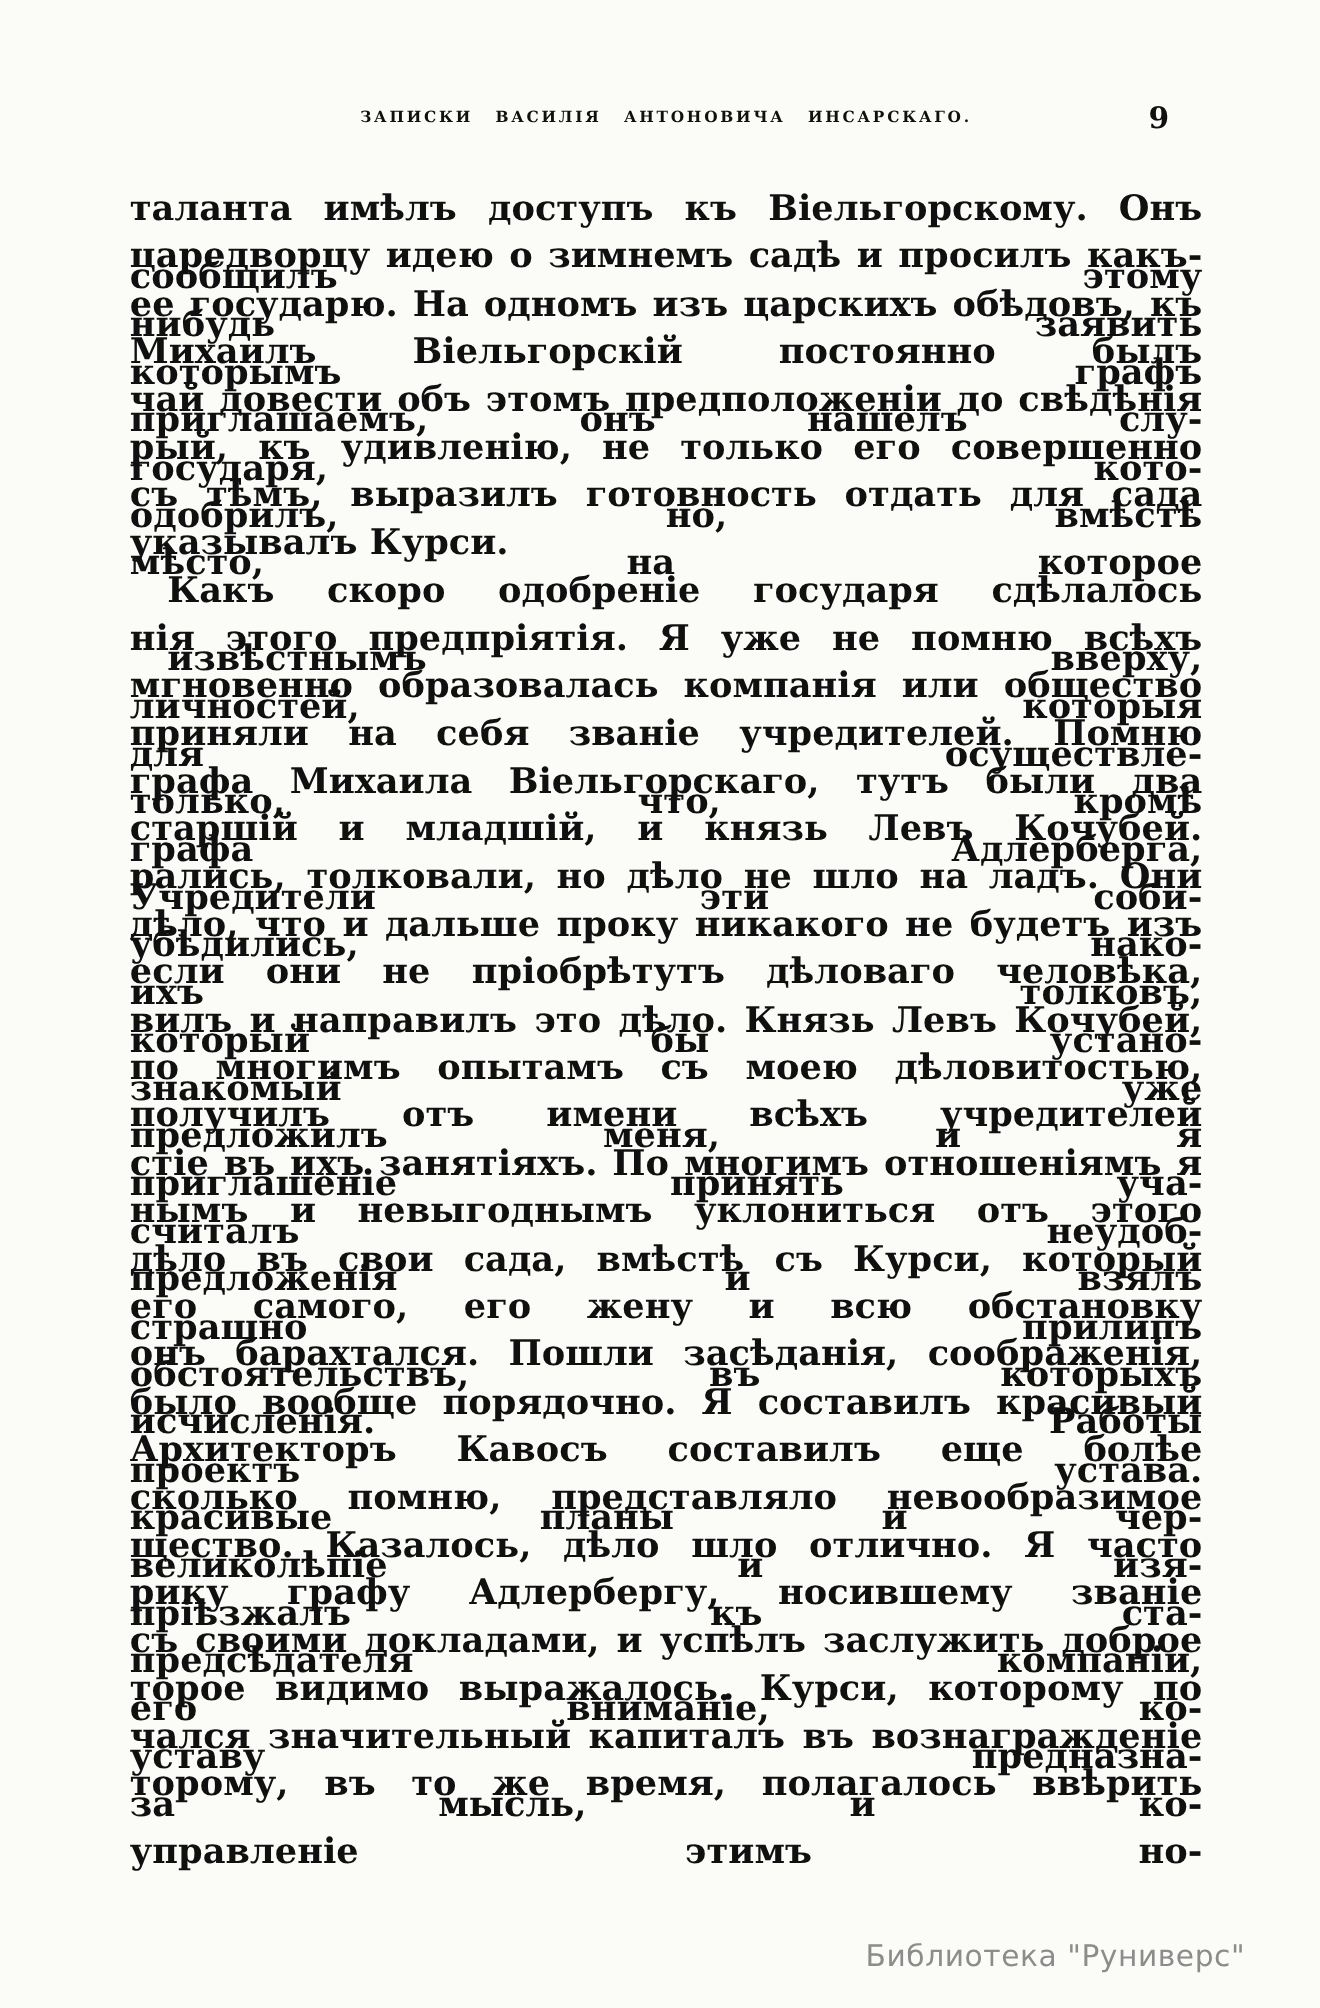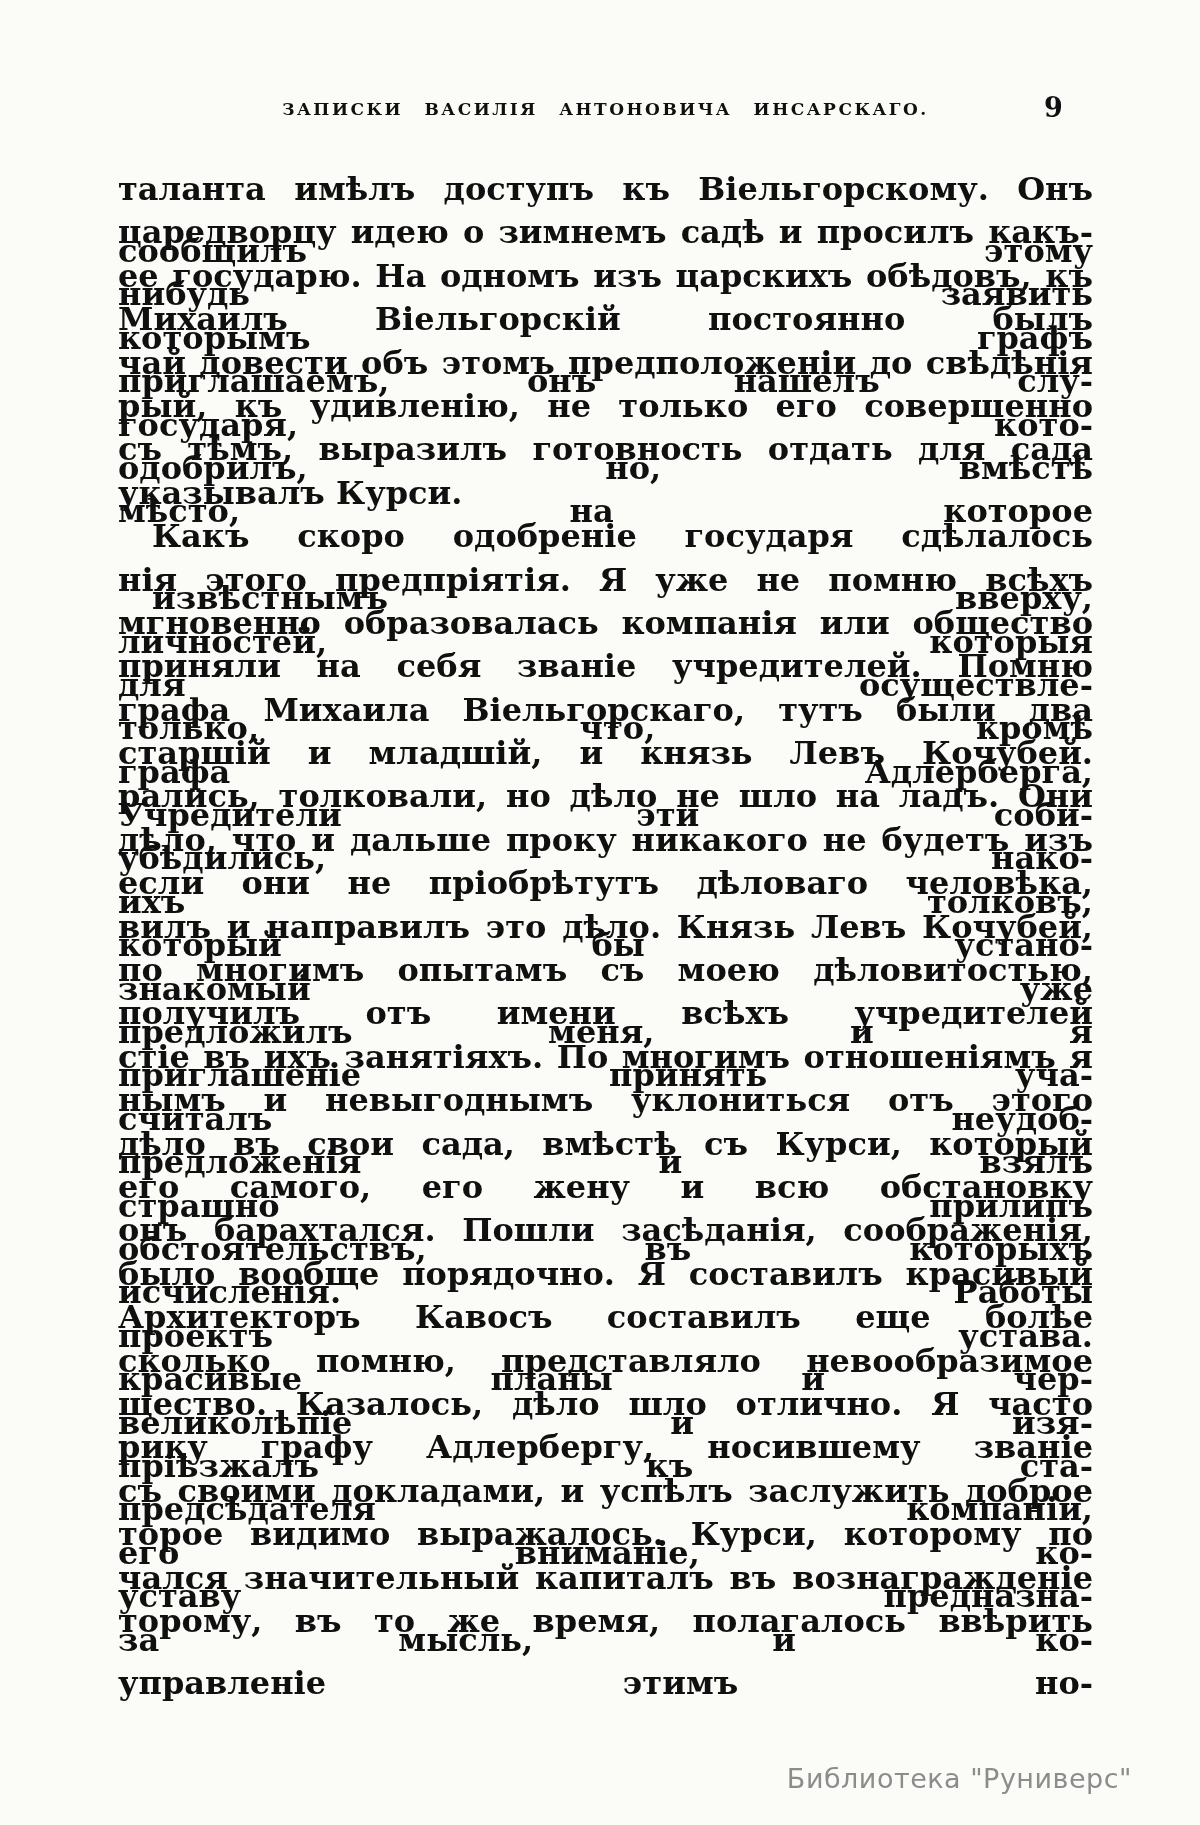--- a/index.html
+++ b/index.html
@@ -11,21 +11,21 @@
     color: var(--ink, #101010);
     font-family: "DejaVu Serif", serif;
     overflow: hidden;
   }
   .header-title {
     position: absolute;
     top: 99px;
     left: 118px;
     width: 975px;
     text-align: center;
-    font-size: 17px;
+    font-size: 14px;
     font-weight: bold;
     letter-spacing: 2.5px;
     word-spacing: 13px;
     white-space: nowrap;
   }
   .page-number {
     position: absolute;
     top: 92px;
     left: 1044px;
     font-size: 27px;

